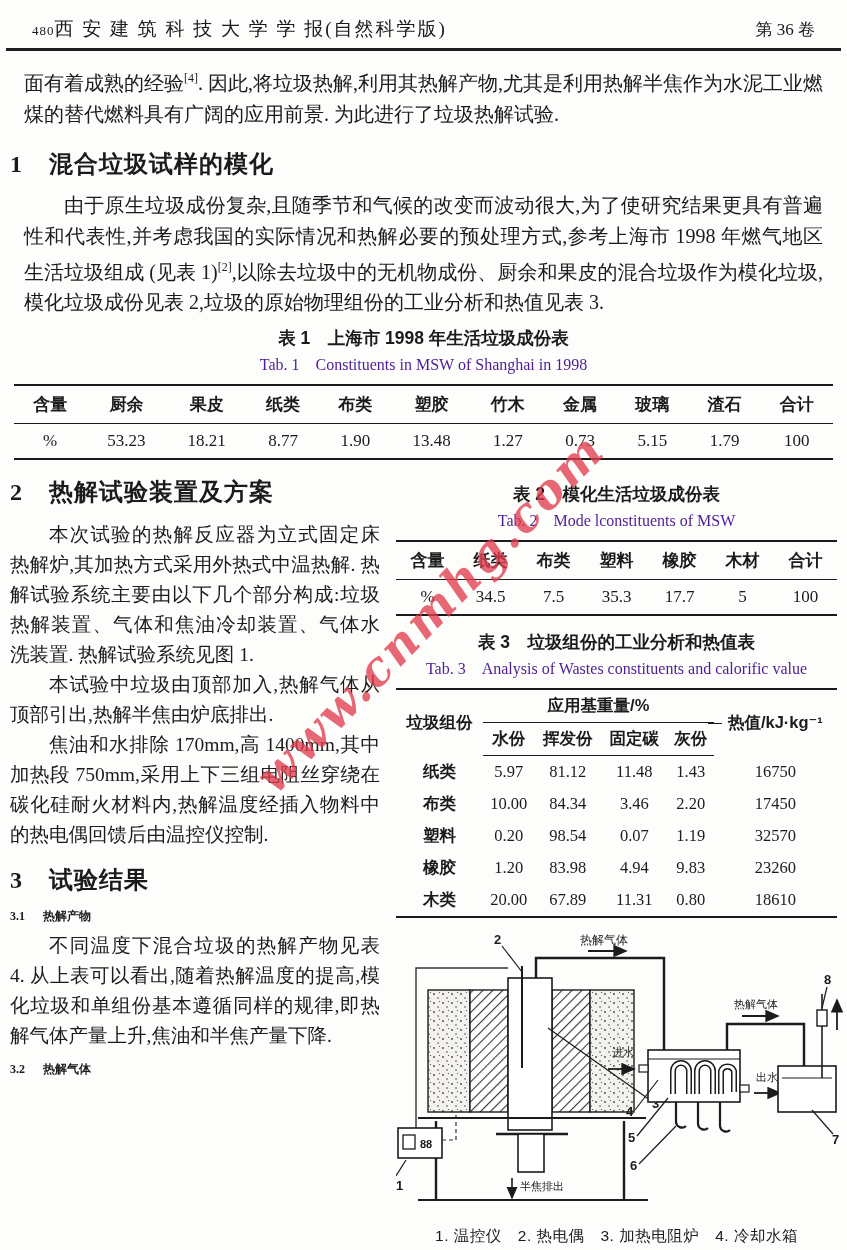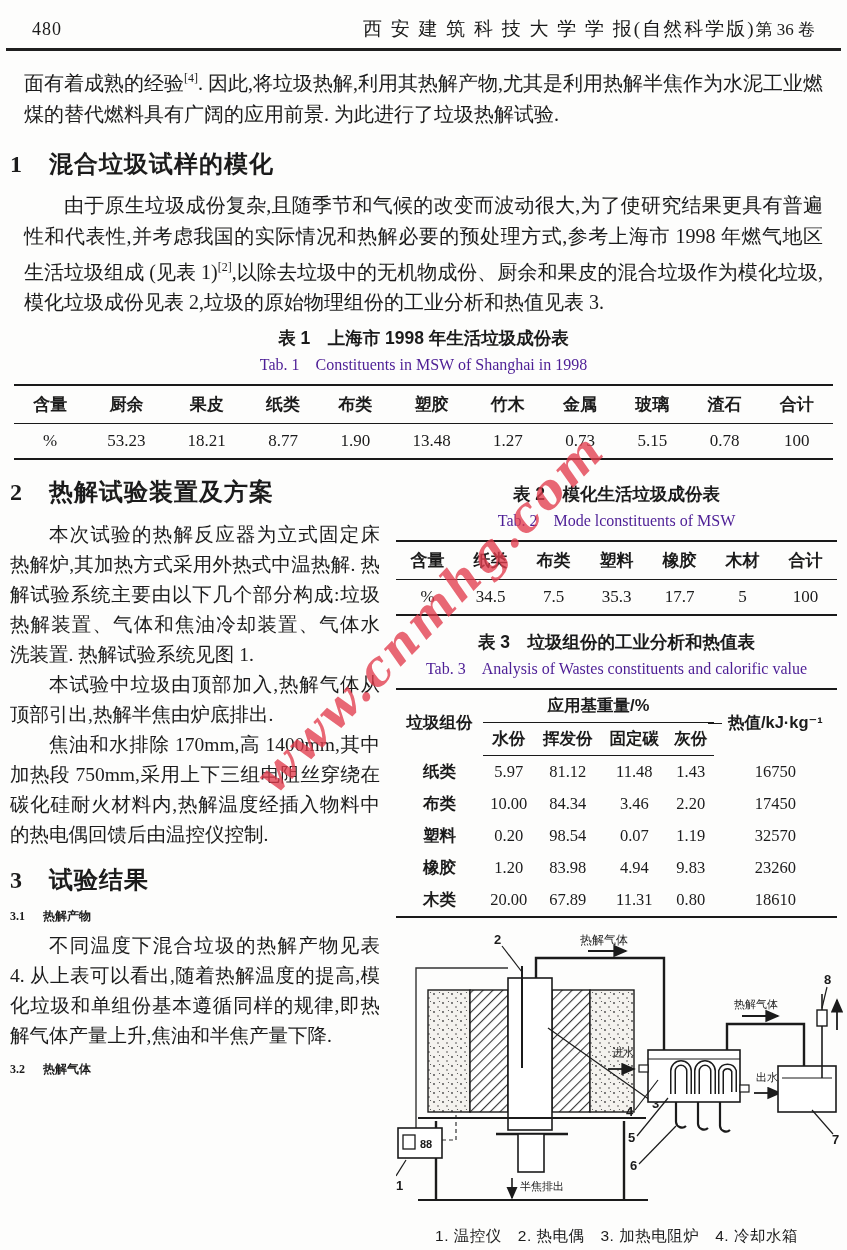--- a/index.html
+++ b/index.html
@@ -4,22 +4,22 @@
 <style>
   html,body{margin:0;padding:0;background:#e8e8e8;}
   .page{
     position:relative;width:847px;height:1250px;margin:0 auto;
     background:#fdfdfc;color:#1b1b1b;overflow:hidden;
     font-family:"Liberation Serif","DejaVu Serif",serif;
   }
   
   .hdr{display:flex;align-items:baseline;padding:16px 26px 6px 26px;
        border-bottom:3px solid #1f1f1f;margin:0 6px;}
-  .hdr .pageno{font-size:18px;letter-spacing:1px;}
-  .hdr .jtitle{flex:1;text-align:right;font-size:19px;letter-spacing:2px;}
+  .hdr .pageno{font-size:13px;letter-spacing:1px;}
+  .hdr .jtitle{flex:1;text-align:left;font-size:19px;letter-spacing:2px;}
   .hdr .vol{font-size:17px;}
   
   .para{font-size:20px;line-height:31px;text-align:justify;margin:0 24px;}
   .indent{text-indent:2em;}
   sup{font-size:12px;vertical-align:super;}
   .intro{margin-top:12px;}
   h2.sec{font-family:"Liberation Sans","DejaVu Sans",sans-serif;font-weight:700;
          font-size:24px;margin:18px 10px 10px 10px;letter-spacing:1px;}
   h2.sec .secnum{font-family:"Liberation Serif",serif;font-weight:600;margin-right:26px;}
   h3.subsec{font-family:"Liberation Sans","DejaVu Sans",sans-serif;font-weight:700;
@@ -97,21 +97,21 @@
       <tr>
         <td>%</td>
         <td>53.23</td>
         <td>18.21</td>
         <td>8.77</td>
         <td>1.90</td>
         <td>13.48</td>
         <td>1.27</td>
         <td>0.73</td>
         <td>5.15</td>
-        <td>0.78</td>
+        <td>1.79</td>
         <td>100</td>
       </tr>
     </tbody>
       </table>
   </div>
 
   <div class="twocol">
 
     <div class="colL">
       <h2 class="sec"><span class="secnum">2</span><span>热解试验装置及方案</span></h2>

